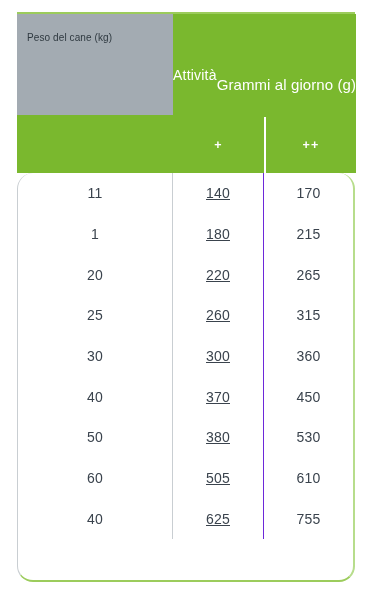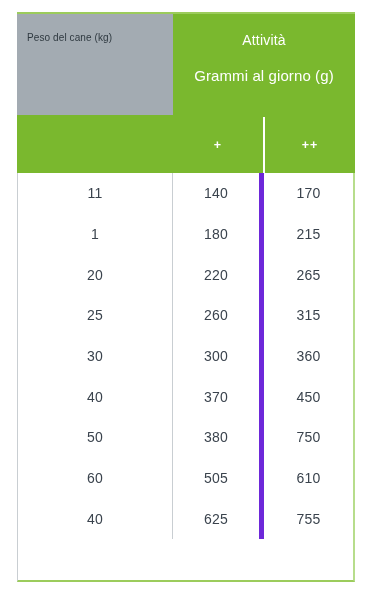--- a/index.html
+++ b/index.html
@@ -61,21 +61,21 @@
   .header-right {
     flex: 1 1 auto;
     background: #7ab82e;
     display: flex;
     flex-direction: column;
     box-sizing: border-box;
   }
   .activity-block {
     height: 103px;
     display: flex;
-    flex-direction: column;
+    flex-direction: row;
     align-items: center;
     justify-content: flex-start;
     padding-top: 18px;
     box-sizing: border-box;
   }
   .activity-title {
     color: #ffffff;
     font-size: 14px;
     letter-spacing: 0.2px;
   }
@@ -110,20 +110,21 @@
 
   
   .table-body {
     width: 100%;
     height: 409px;
     border-left: 1px solid #c9ced2;
     border-right: 2px solid #b7dd8c;
     border-bottom: 2px solid #9ccc5c;
     box-sizing: border-box;
     background: #ffffff;
+    border-radius: 16px;
   }
   .data-row {
     display: flex;
     height: 40.7px;
     box-sizing: border-box;
   }
   .cell {
     display: flex;
     align-items: center;
     justify-content: center;
@@ -133,21 +134,22 @@
     letter-spacing: 0.2px;
   }
   .cell-weight {
     flex: 0 0 155px;
     width: 155px;
     border-right: 1px solid #c9ced2;
   }
   .cell-g1 {
     flex: 0 0 91px;
     width: 91px;
-    border-right: 5px solid #6d28d9;
+    border-right: 1px solid #6d28d9;
+    text-decoration: underline;
   }
   .cell-g2 {
     flex: 1 1 auto;
     text-align: right;
   }
 </style>
 </head>
 <body>
 
 <div id="feeding-table-wrap">
@@ -206,21 +208,21 @@
 
     <div class="data-row">
       <div class="cell cell-weight">40</div>
       <div class="cell cell-g1">370</div>
       <div class="cell cell-g2">450</div>
     </div>
 
     <div class="data-row">
       <div class="cell cell-weight">50</div>
       <div class="cell cell-g1">380</div>
-      <div class="cell cell-g2">750</div>
+      <div class="cell cell-g2">530</div>
     </div>
 
     <div class="data-row">
       <div class="cell cell-weight">60</div>
       <div class="cell cell-g1">505</div>
       <div class="cell cell-g2">610</div>
     </div>
 
 
     <div class="data-row">

